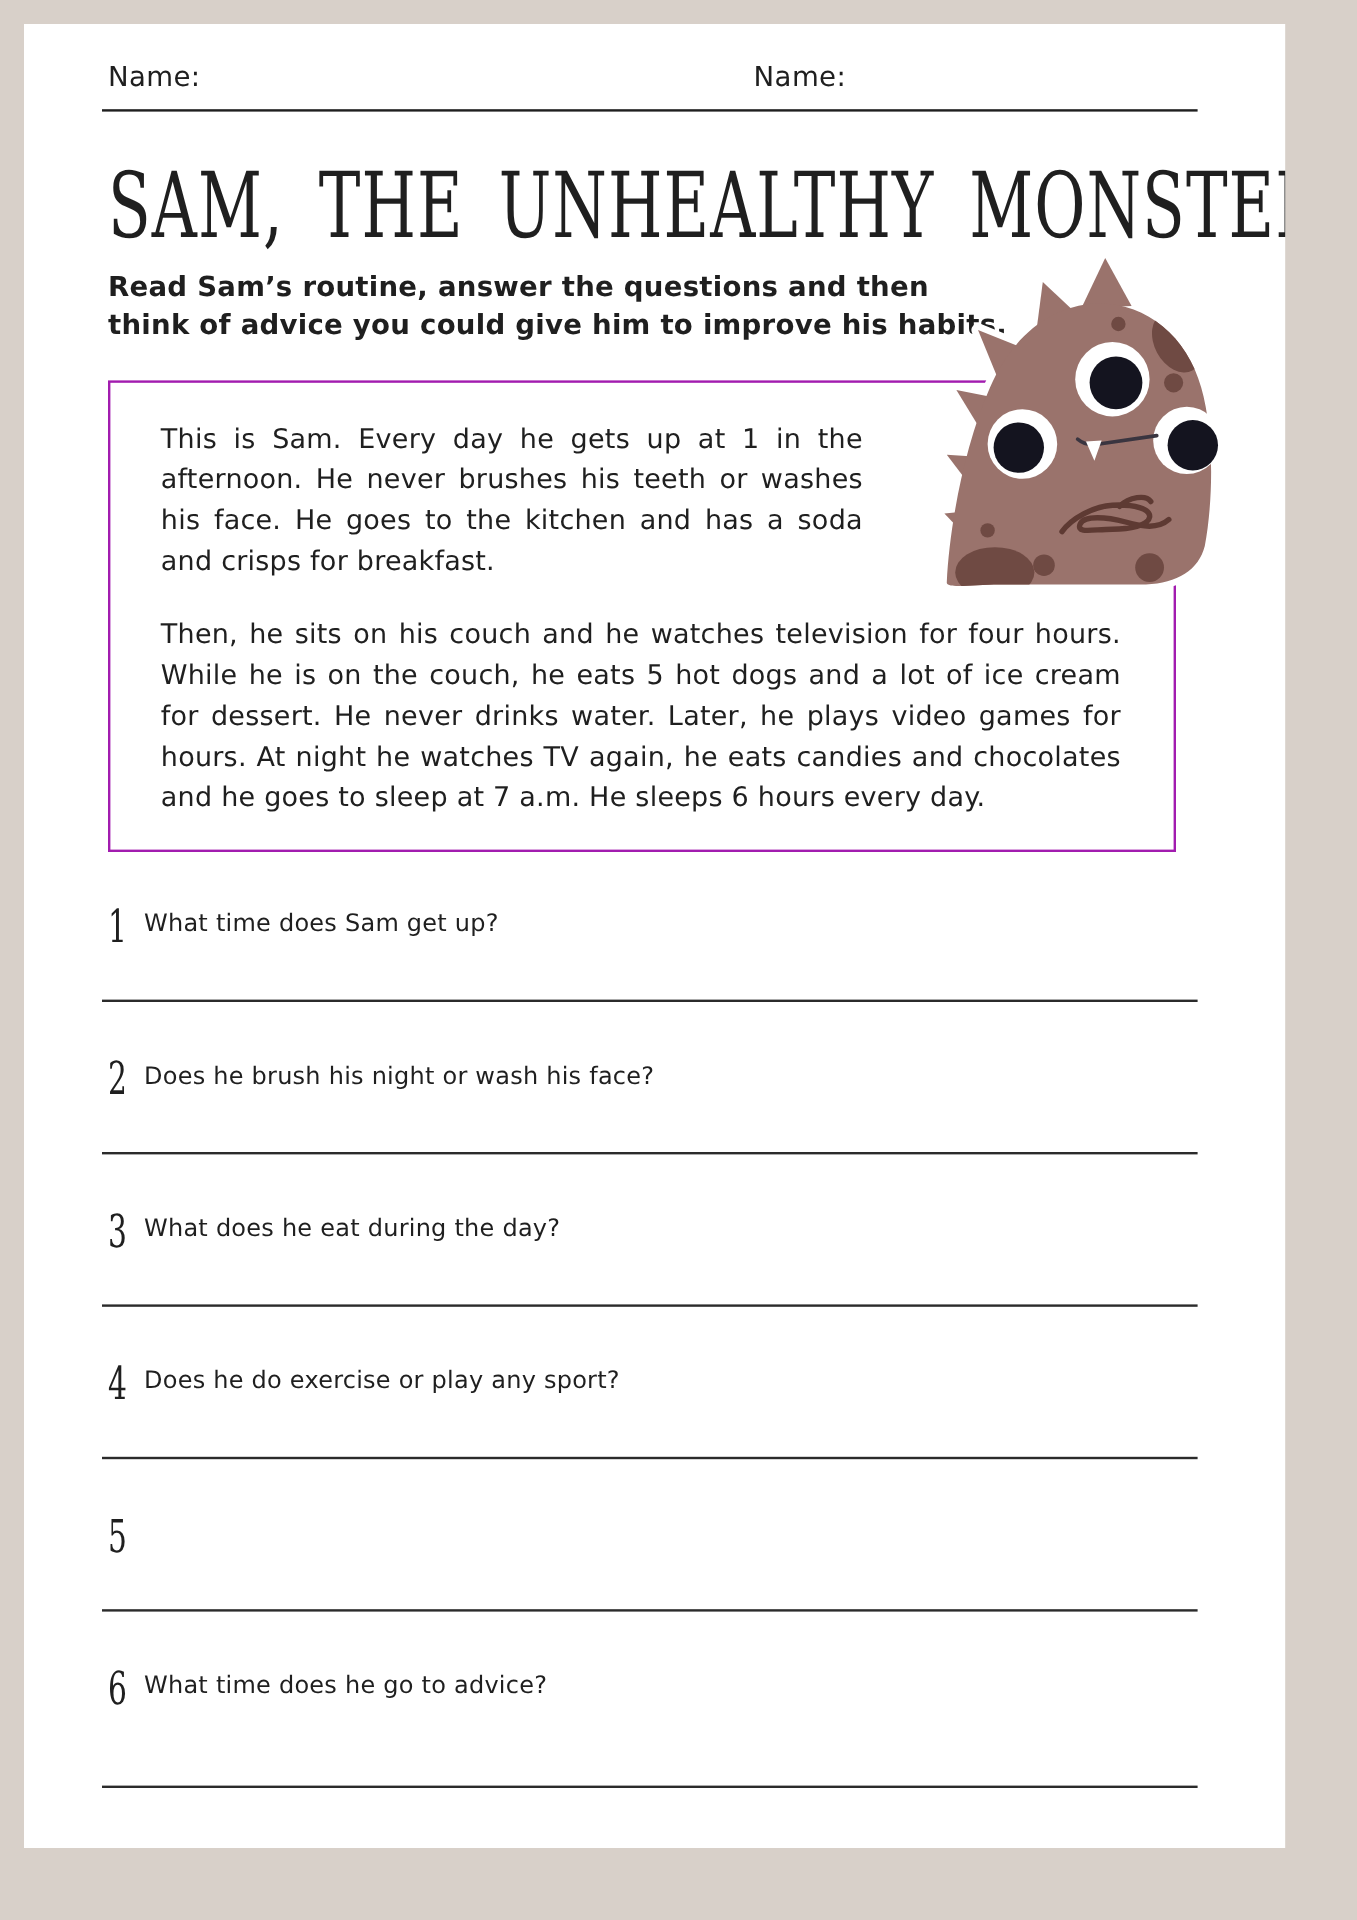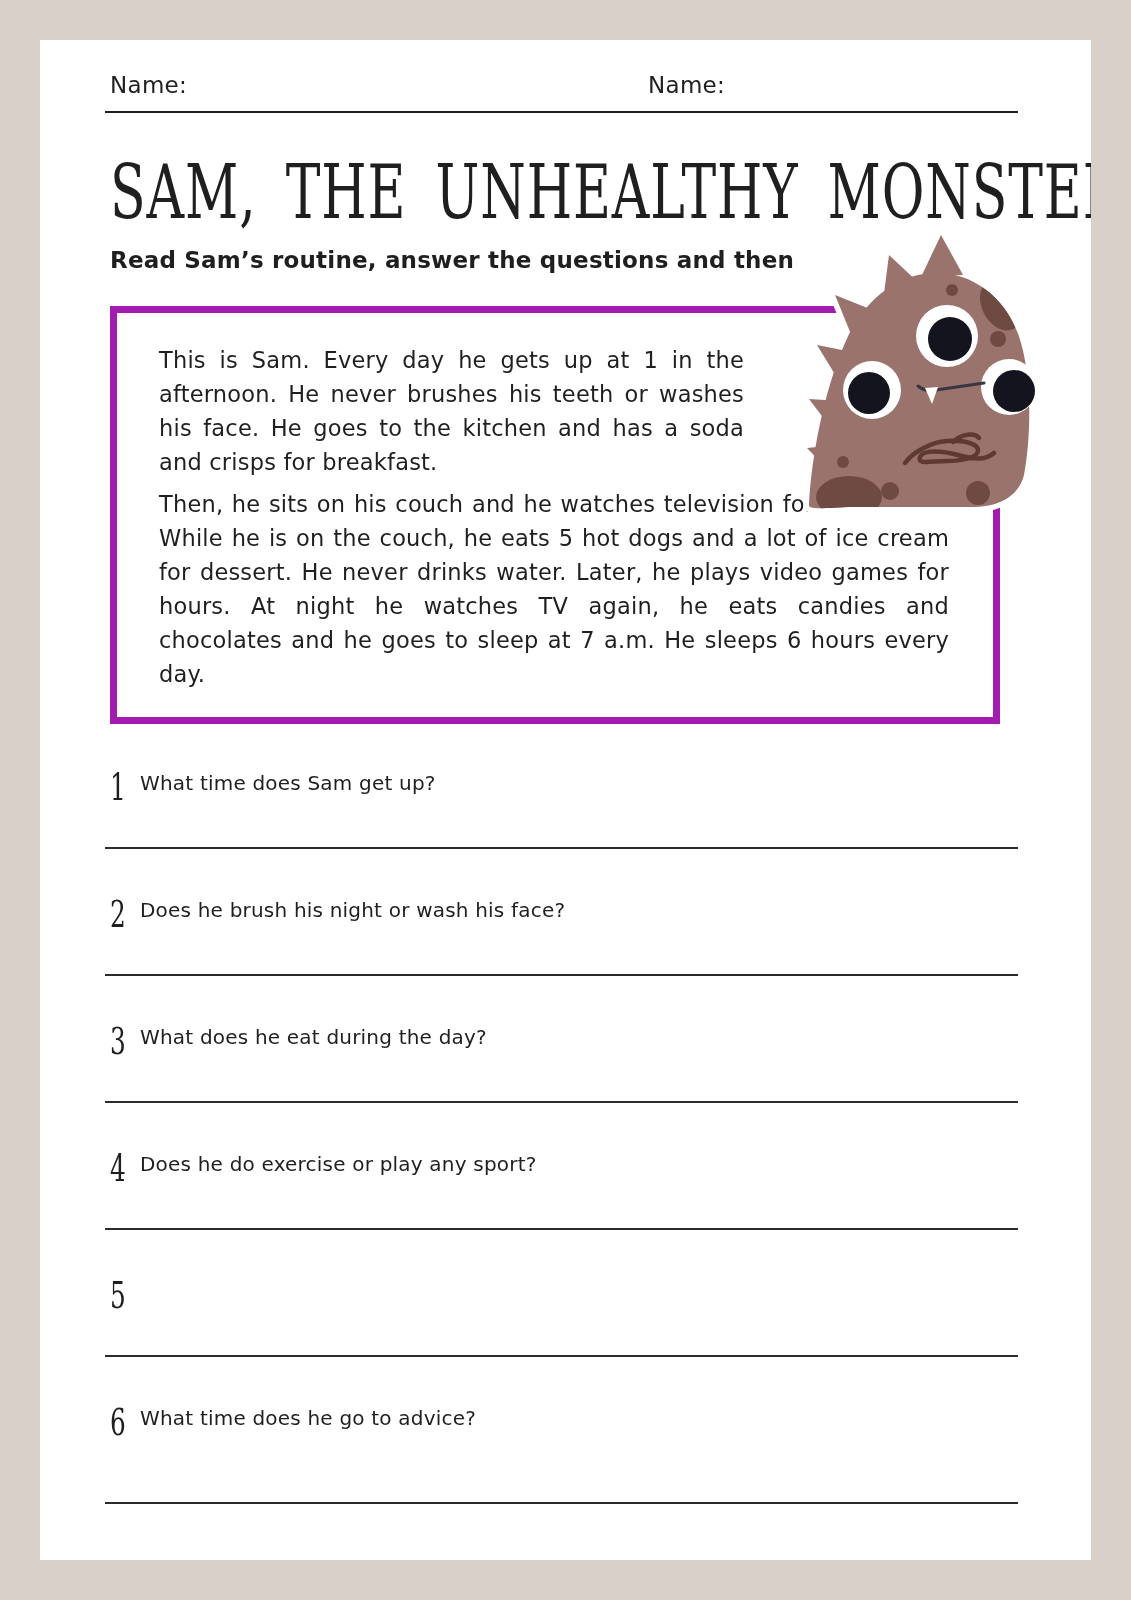--- a/index.html
+++ b/index.html
@@ -6,21 +6,21 @@
     --frame-bg:#d8d0c9;
     --page-bg:#ffffff;
     --ink:#1f1f1f;
     --line:#2b2b2b;
   }
   *{margin:0;padding:0;box-sizing:border-box;}
   html,body{background:#bfb7b0;}
   .canvas{
     width:1131px;height:1600px;
     background:var(--frame-bg);
-    padding:40px;
+    padding:20px;
     position:relative;
     font-family:"DejaVu Sans",sans-serif;
     color:var(--ink);
   }
   .page{
     width:1051px;height:1520px;
     background:var(--page-bg);
     position:relative;
     padding:32px 73px 0 70px;
     overflow:hidden;
@@ -53,31 +53,31 @@
     font-size:23px;
     font-weight:700;
     line-height:31px;
     letter-spacing:.2px;
   }
   
   .passage-box{
     margin-top:30px;
     width:890px;
     min-height:384px;
-    border:7px solid #a21caf;
+    border:2px solid #a21caf;
     padding:30px 44px 26px 42px;
   }
   .passage{
     font-size:22.5px;
     line-height:34px;
     text-align:justify;
     letter-spacing:.2px;
   }
   .passage.p1{width:585px;}
-  .passage.p2{margin-top:8px;width:100%;}
+  .passage.p2{margin-top:27px;width:100%;}
   
   .monster{
     position:absolute;
     left:755px;top:183px;
     width:256px;height:300px;
   }
   
   .questions{margin-top:42px;}
   .question{position:relative;height:127px;}
   .q-row{display:flex;align-items:flex-start;}
@@ -108,21 +108,21 @@
     <div class="header-row">
       <span class="field-label">Name:</span>
       <span class="field-label date-field">Name:</span>
     </div>
     <div class="header-rule"></div>
 
     <div class="title-wrap">
       <h1 class="title">SAM, THE UNHEALTHY MONSTER</h1>
     </div>
 
-    <p class="instructions"><span>Read Sam’s routine, answer the questions and then</span><br></p>
+    <p class="instructions"><span>Read Sam’s routine, answer the questions and then</span><br><span>think of advice you could give him to improve his habits.</span></p>
 
     <div class="passage-box">
       <p class="passage p1">This is Sam. Every day he gets up at 1 in the afternoon. He never brushes his teeth or washes his face. He goes to the kitchen and has a soda and crisps for breakfast.</p>
       <p class="passage p2">Then, he sits on his couch and he watches television for four hours. While he is on the couch, he eats 5 hot dogs and a lot of ice cream for dessert. He never drinks water. Later, he plays video games for hours. At night he watches TV again, he eats candies and chocolates and he goes to sleep at 7 a.m. He sleeps 6 hours every day.</p>
     </div>
 
     <svg class="monster" viewBox="0 0 256 300" xmlns="http://www.w3.org/2000/svg" aria-hidden="true">
       <defs>
         <clipPath id="bodyClip">
           <path d="M 14 282 C 16 238, 28 170, 50 120 C 68 78, 100 52, 138 50 C 178 48, 214 76, 226 120 C 237 158, 236 215, 229 252 C 224 272, 206 283, 180 284 L 58 284 C 36 284, 13 288, 14 282 Z"></path>

